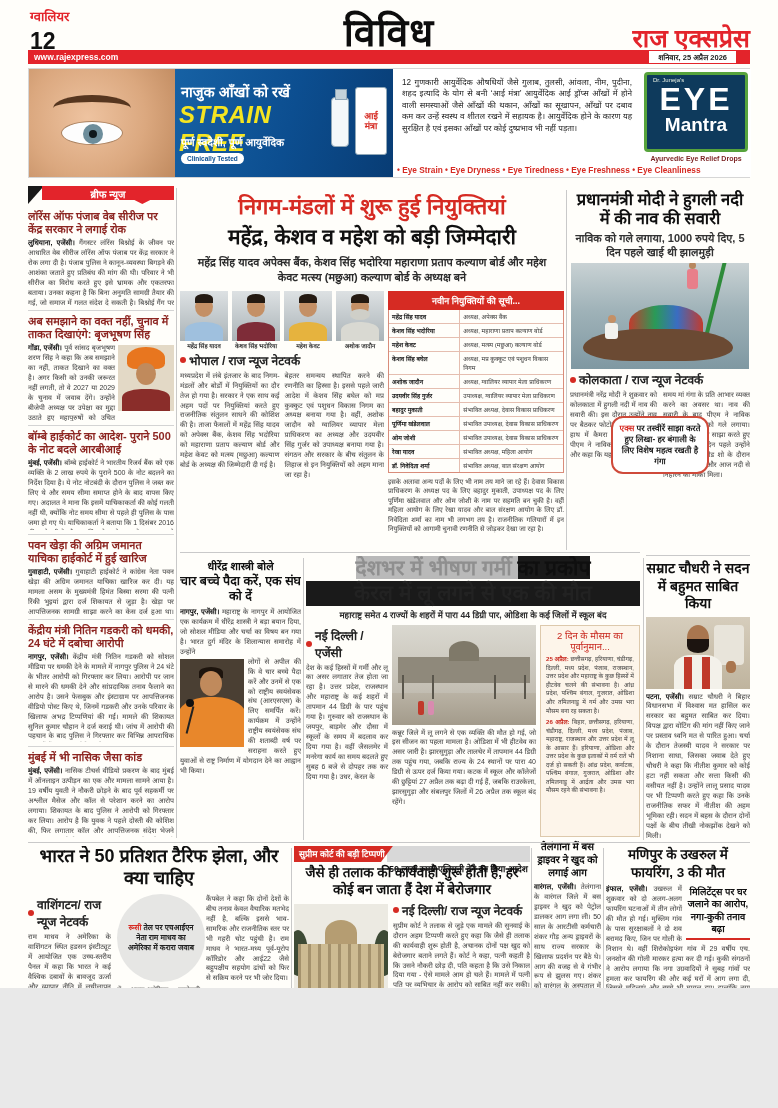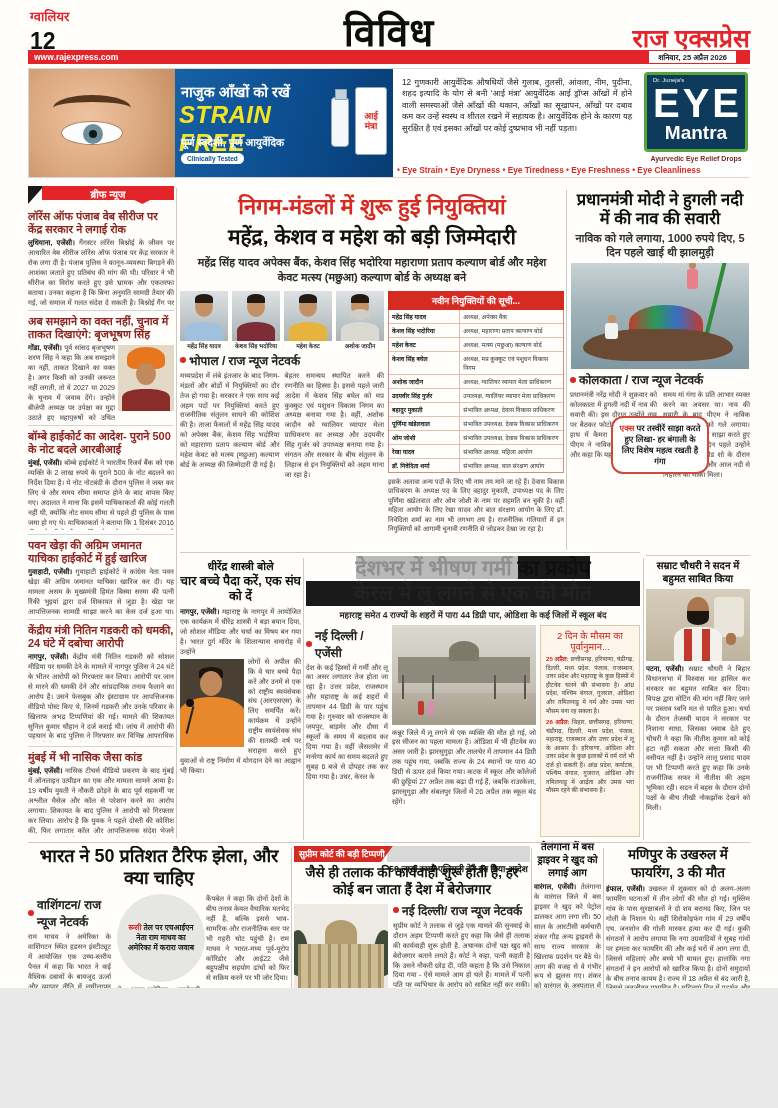--- a/index.html
+++ b/index.html
@@ -31,21 +31,21 @@
   .ad-clin { position:absolute; left:152px; top:84px; background:#fff; color:#0c4e90; font-size:6.5px; font-weight:bold; padding:2px 6px; border-radius:8px; }
   .ad-pack { position:absolute; right:6px; top:14px; width:56px; height:80px; }
   .ad-bottle { position:absolute; left:0; top:14px; width:18px; height:50px; background:#f4f8fa; border:1px solid #8fa7b8; border-radius:4px; }
   .ad-bottle::before { content:""; position:absolute; left:3px; top:-9px; width:10px; height:9px; background:#c3d2da; border:1px solid #8fa7b8; }
   .ad-box { position:absolute; right:0; top:4px; width:32px; height:68px; background:#fff; border:1px solid #8fa7b8; border-radius:3px; display:flex; align-items:center; justify-content:center; text-align:center; font-size:9px; font-weight:900; color:#d62b23; line-height:1.15; padding:2px; }
   .ad-white { position:absolute; left:364px; top:0; width:248px; height:92px; background:#fff; padding:8px 9px 0 9px; }
   .ad-desc { font-size:8.2px; line-height:1.4; text-align:justify; color:#1d1d1d; font-weight:500; }
   .ad-logo { position:absolute; left:612px; top:0; width:110px; height:108px; background:#fff; }
   .logo-box { position:absolute; left:3px; top:3px; width:104px; height:80px; background:#0e3a5c; border:3px solid #57a33c; border-radius:4px; padding:2px 6px; }
   .logo-pre { font-size:6px; color:#e9f2e4; text-align:left; }
-  .logo-main { font-size:40px; font-weight:900; color:#fff; letter-spacing:3px; line-height:1; text-align:center; }
+  .logo-main { font-size:32px; font-weight:900; color:#fff; letter-spacing:3px; line-height:1; text-align:center; }
   .logo-sub { font-size:19px; font-weight:800; color:#fff; text-align:center; line-height:1.05; }
   .logo-tag { position:absolute; left:0; right:0; top:86px; text-align:center; font-size:7px; font-weight:bold; color:#7a1f1f; }
   .ad-bullets { position:absolute; left:368px; bottom:2px; width:352px; font-size:8.3px; font-weight:bold; color:#d62b23; }
 
   
   .art { position:absolute; overflow:hidden; }
   .bodytxt { font-size:7px; line-height:1.42; color:#3a3a3a; text-align:justify; }
   .dl { font-weight:bold; color:#111; }
   .dl-row { display:flex; align-items:center; gap:3px; margin:2px 0 2px 0; }
   .dot { width:6px; height:6px; border-radius:50%; background:#d62b23; flex:0 0 auto; }
@@ -135,21 +135,21 @@
   .rb .f1 { position:absolute; left:26px; bottom:10px; width:6px; height:14px; background:#c0392b; border-radius:2px; }
   .rb .f2 { position:absolute; left:36px; bottom:10px; width:6px; height:14px; background:#d98bb0; border-radius:2px; }
   .rb .lp { position:absolute; bottom:26px; width:2px; height:24px; background:#5a564c; }
   .heat-wx { width:100px; flex:0 0 auto; background:#fdf5ea; border:1px solid #ddc9ac; padding:4px 5px; }
   .wx-t { text-align:center; font-size:9.5px; font-weight:400; color:#c8281f; line-height:1.2; margin-bottom:3px; }
   .wx-p { font-size:6.1px; line-height:1.4; text-align:justify; color:#3a3a3a; margin-bottom:3px; }
   .wx-d { font-weight:bold; color:#c8281f; }
 
   
   .samrat { left:646px; top:560px; width:104px; height:280px; }
-  .sam-h { text-align:center; font-size:10px; font-weight:900; color:#0f0f0f; line-height:1.25; }
+  .sam-h { text-align:center; font-size:14px; font-weight:900; color:#0f0f0f; line-height:1.25; }
   .sam-photo { width:104px; height:72px; position:relative; background:linear-gradient(#d6cdbc,#bfb49e); overflow:hidden; margin:4px 0 3px 0; }
   .sam-photo .bg2 { position:absolute; right:6px; top:8px; width:30px; height:40px; background:#e8e4da; border-radius:4px; }
   .sam-photo .torso { position:absolute; left:50%; margin-left:-24px; bottom:0; width:48px; height:34px; background:#f3f1ea; border-radius:35% 35% 0 0; }
   .sam-photo .scarf { position:absolute; left:50%; margin-left:-14px; bottom:0; width:8px; height:32px; background:#c0392b; }
   .sam-photo .scarf2 { position:absolute; left:50%; margin-left:4px; bottom:0; width:8px; height:32px; background:#c0392b; }
   .sam-photo .head { position:absolute; left:50%; margin-left:-11px; top:8px; width:22px; height:26px; background:#a9764f; border-radius:50%; }
   .sam-photo .beard { position:absolute; left:50%; margin-left:-11px; top:22px; width:22px; height:14px; background:#1c1410; border-radius:0 0 50% 50%; }
   .sam-photo .hand { position:absolute; right:14px; bottom:16px; width:10px; height:12px; background:#a9764f; border-radius:40%; }
 
   
@@ -505,20 +505,21 @@
   </div>
 
   <div class="art tel">
     <div class="tel-h">तेलंगाना में बस ड्राइवर ने खुद को लगाई आग</div>
     <p class="bodytxt" style="margin-top:3px"><span class="dl">वारंगल, एजेंसी।</span><span> तेलंगाना के वारंगल जिले में बस ड्राइवर ने खुद को पेट्रोल डालकर आग लगा ली। 50 साल के आरटीसी कर्मचारी शंकर गौड़ अन्य ड्राइवरों के साथ राज्य सरकार के खिलाफ प्रदर्शन पर बैठे थे। आग की वजह से वे गंभीर रूप से झुलस गए। शंकर को वारंगल के अस्पताल में भर्ती कराया गया है, जहां उनकी हालत नाजुक बनी हुई है।</span></p>
   </div>
 
   <div class="art manipur">
     <div class="man-h">मणिपुर के उखरुल में फायरिंग, 3 की मौत</div>
     <div style="margin-top:3px">
+      <div class="man-q">मिलिटेंट्स पर घर जलाने का आरोप, नगा-कुकी तनाव बढ़ा</div>
       <p class="bodytxt"><span class="dl">इंफाल, एजेंसी।</span><span> उखरुल में शुक्रवार को दो अलग-अलग फायरिंग घटनाओं में तीन लोगों की मौत हो गई। मुस्लिम गांव के पास सुरक्षाबलों ने दो शव बरामद किए, जिन पर गोली के निशान थे। वहीं शिरोकोइफंग गांव में 29 वर्षीय एच. जनशोन की गोली मारकर हत्या कर दी गई। कुकी संगठनों ने आरोप लगाया कि नगा उग्रवादियों ने सुबह गांवों पर हमला कर फायरिंग की और कई घरों में आग लगा दी, जिससे महिलाएं और बच्चे भी घायल हुए। हालांकि नगा संगठनों ने इन आरोपों को खारिज किया है। दोनों समुदायों के बीच तनाव कायम है। राज्य में 18 अप्रैल से बंद जारी है, जिससे जनजीवन प्रभावित है। महिलाएं दिन में प्रदर्शन और रात में मशाल रैली कर शांति की मांग कर रही हैं।</span></p>
     </div>
   </div>
 
   <div class="hr" style="left:176px;top:188px;width:1px;height:650px"></div>
   <div class="hr" style="left:566px;top:190px;width:1px;height:360px"></div>
   <div class="hr" style="left:303px;top:558px;width:1px;height:282px"></div>
   <div class="hr" style="left:643px;top:558px;width:1px;height:282px"></div>
   <div class="hr" style="left:180px;top:552px;width:460px;height:1px"></div>
   <div class="hr" style="left:646px;top:555px;width:104px;height:1px"></div>

